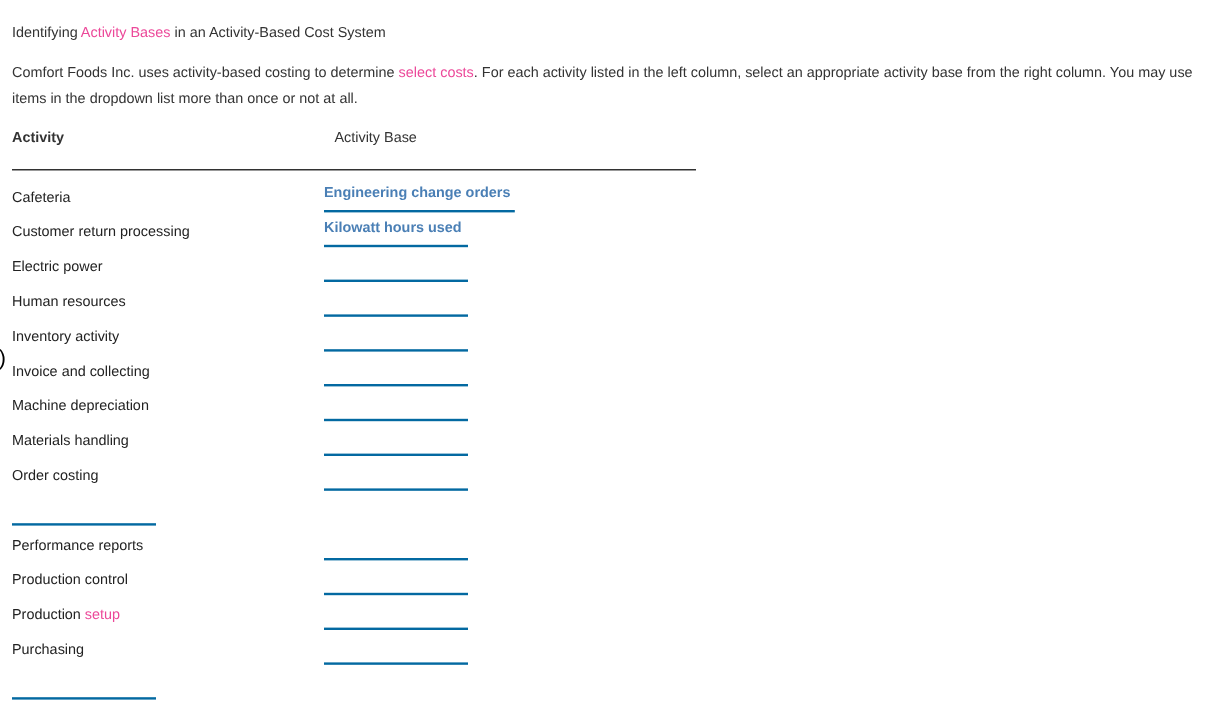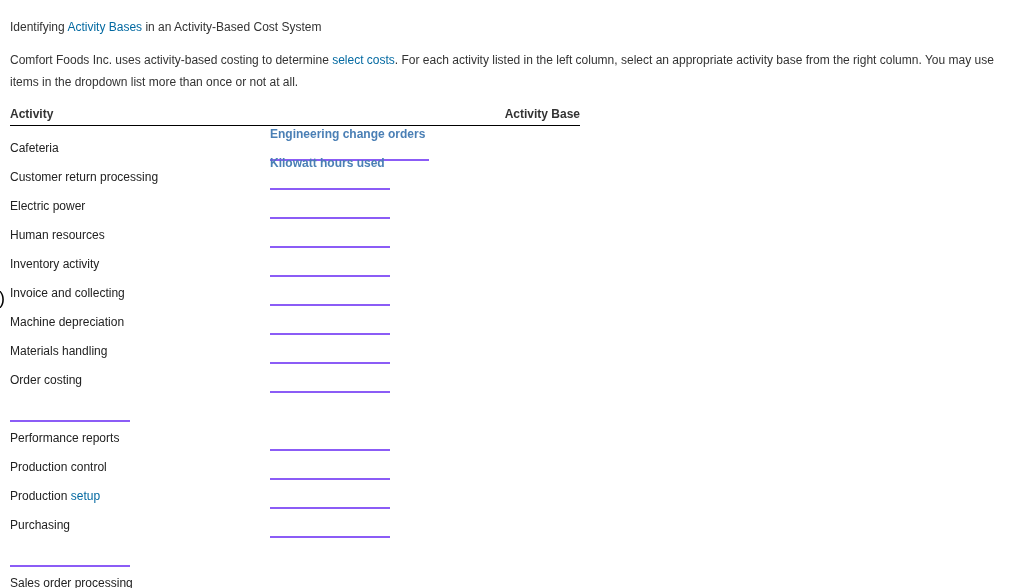--- a/index.html
+++ b/index.html
@@ -12,71 +12,71 @@
       font-size: 12px;
       color: #333;
       background: #fff;
       padding: 20px 10px;
     }
     .title {
       font-size: 12px;
       margin-bottom: 16px;
     }
     .link-green {
-      color: #0369a1;
+      color: #ec4899;
     }
     .instructions {
       font-size: 12px;
       line-height: 1.8;
       margin-bottom: 14px;
     }
     .table-wrap {
       width: 570px;
     }
     .header-row {
       display: flex;
       border-bottom: 1px solid #000;
-      padding-bottom: 4px;
+      padding-bottom: 20px;
       margin-bottom: 6px;
       gap: 16px;
     }
     .header-activity {
       width: 260px;
       font-weight: bold;
       font-size: 12px;
     }
     .header-base {
       width: 310px;
-      font-weight: bold;
-      font-size: 12px;
-      text-align: right;
+      font-weight: normal;
+      font-size: 12px;
+      text-align: left;
     }
     .row {
       display: flex;
       align-items: flex-end;
       height: 29px;
     }
     .activity-cell {
       width: 260px;
       font-size: 12px;
       color: #222;
       padding-bottom: 6px;
     }
     .base-cell {
       width: 310px;
       display: flex;
       align-items: flex-end;
     }
     .dropdown-field {
-      border-bottom: 2px solid #8b5cf6;
+      border-bottom: 2px solid #0369a1;
       min-width: 120px;
       font-weight: bold;
       font-size: 12px;
       color: #4a7fb5;
-      padding-bottom: 18px;
+      padding-bottom: 8px;
       padding-right: 4px;
       white-space: nowrap;
     }
     .dropdown-field.empty {
       min-width: 120px;
       height: 16px;
     }
     .bracket {
       position: absolute;
       left: -1px;

